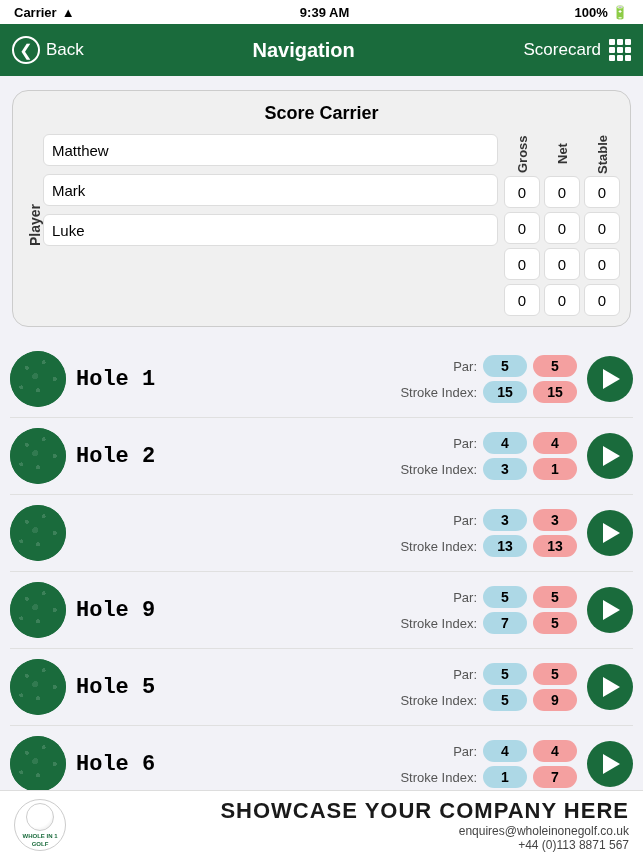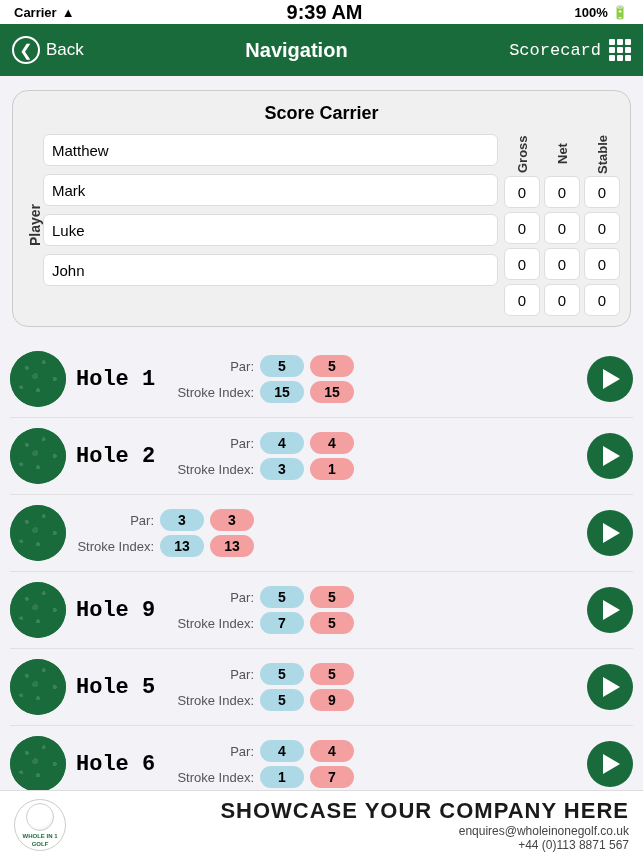--- a/index.html
+++ b/index.html
@@ -59,21 +59,20 @@
       font-size: 20px;
       font-weight: bold;
     }
     .nav-scorecard {
       display: flex;
       align-items: center;
       gap: 8px;
       color: white;
       font-size: 17px;
       cursor: pointer;
-      font-family: Liberation Mono, monospace;
     }
     .grid-icon {
       display: grid;
       grid-template-columns: repeat(3, 6px);
       gap: 2px;
     }
     .grid-icon span {
       width: 6px;
       height: 6px;
       background: white;
@@ -214,20 +213,21 @@
     .hole-stats {
       display: flex;
       flex-direction: column;
       gap: 4px;
       flex: 1;
     }
     .hole-stat-row {
       display: flex;
       align-items: center;
       gap: 6px;
+      justify-content: flex-end;
     }
     .stat-label {
       font-size: 13px;
       color: #555;
       text-align: right;
       min-width: 78px;
     }
     .stat-value-blue {
       background: #add8e6;
       border-radius: 12px;
@@ -325,21 +325,21 @@
     }
   </style>
 </head>
 <body>
 
 <div class="status-bar">
   <div class="status-left">
     <span>Carrier</span>
     <span>▲</span>
   </div>
-  <div style="font-weight:600;font-size:20px;">9:39 AM</div>
+  <div style="font-weight:600;font-size:13px;">9:39 AM</div>
   <div class="status-right">
     <span>100%</span>
     <span>🔋</span>
   </div>
 </div>
 
 <div class="nav-bar">
   <div class="nav-back">
     <div class="nav-back-chevron">❮</div>
     <span>Back</span>
@@ -362,21 +362,20 @@
 </div>
 
 <div class="score-summary-container">
   <div class="score-summary-title">Score Carrier</div>
   <div class="score-table">
     <div class="player-label-col">Player</div>
     <div class="players-col">
       <input class="player-input" value="Matthew" readonly="" style="">
       <input class="player-input" value="Mark" readonly="" style="">
       <input class="player-input" value="Luke" readonly="" style="">
-      <input class="player-input" value="John" readonly="" style="">
     </div>
     <div class="scores-wrapper">
 
       <div class="score-col-group">
         <div class="score-col-header">Gross</div>
         <div class="score-cells">
           <div class="score-cell">0</div>
           <div class="score-cell">0</div>
           <div class="score-cell">0</div>
           <div class="score-cell">0</div>

